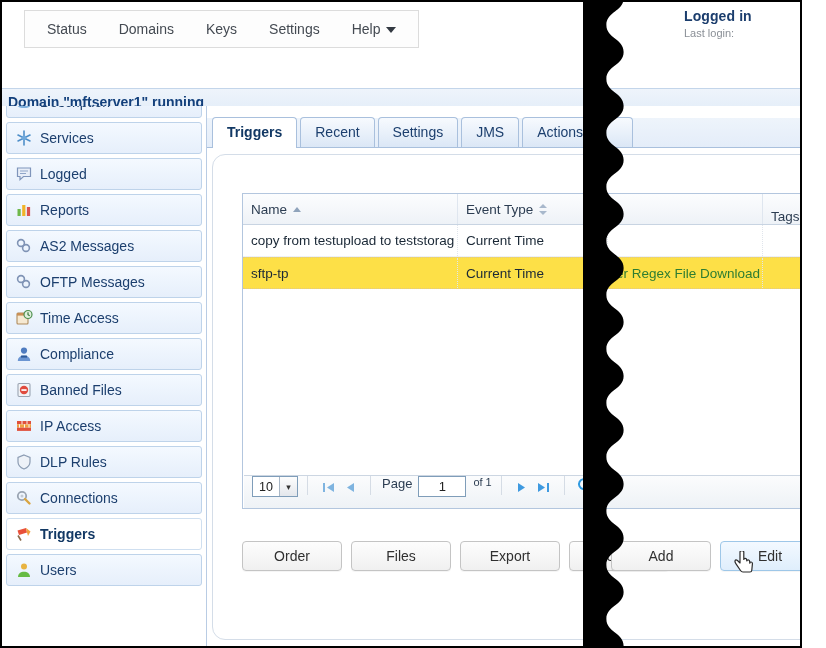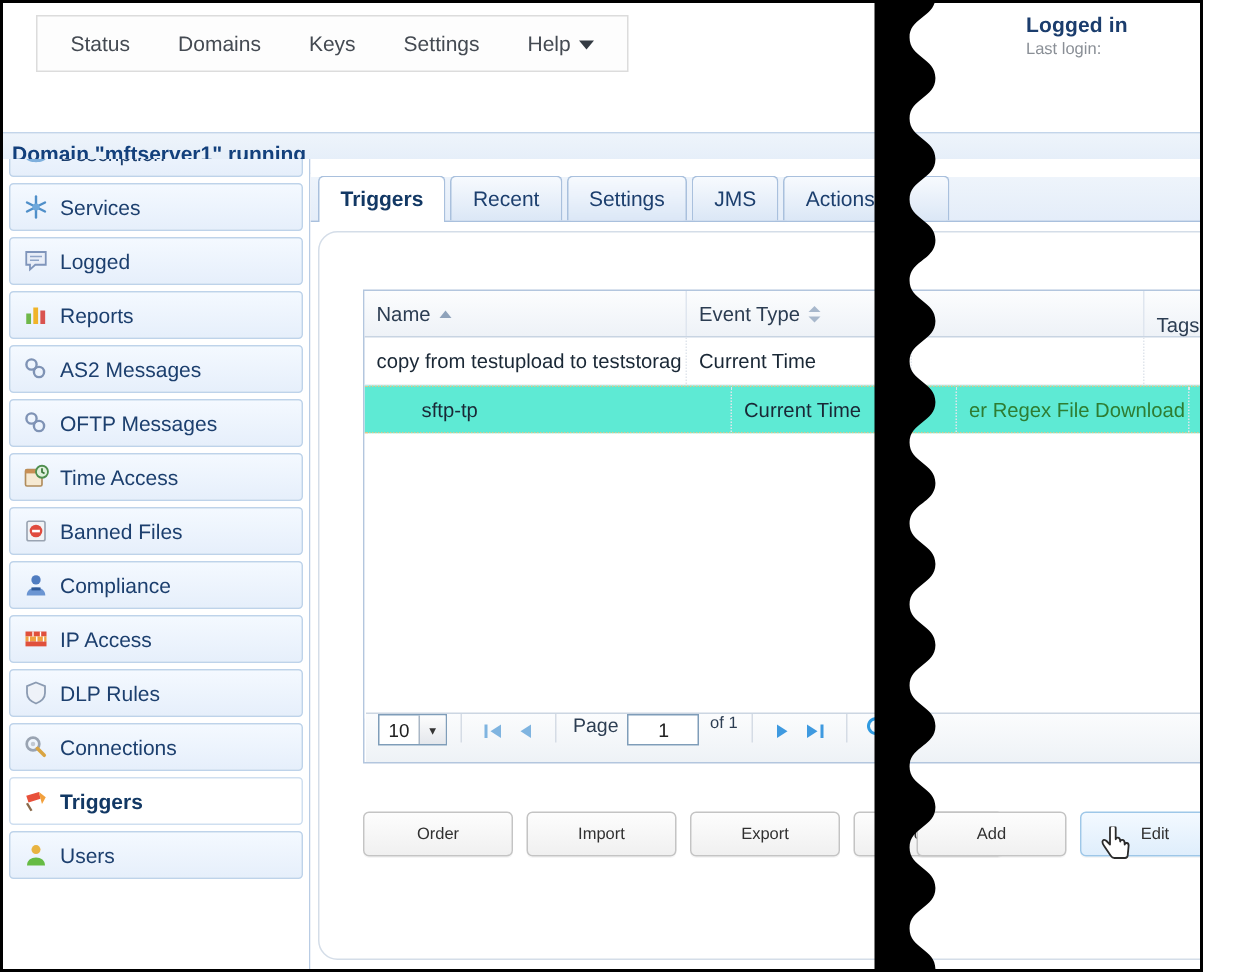--- a/index.html
+++ b/index.html
@@ -248,21 +248,21 @@
   .sort-both::after { bottom: 0; border-top: 4px solid #a8b8cc; }
 
   .grow {
     display: flex;
     height: 32px;
     border-bottom: 1px dotted #e3cf96;
     box-sizing: border-box;
   }
   .grow.plain { border-bottom: 1px solid #eef1f5; }
   .grow.sel { background: #fae79d; border-top: 1px dotted #d9c municipal; }
-  .grow.sel { background: #5eead4; border-top: 1px dotted #ddc78c; border-bottom: 1px dotted #ddc78c; padding-left: 30px; }
+  .grow.sel { background: #fde047; border-top: 1px dotted #ddc78c; border-bottom: 1px dotted #ddc78c; }
   .gcell {
     display: flex;
     align-items: center;
     font-size: 13.5px;
     color: #1a2836;
     padding-left: 8px;
     box-sizing: border-box;
     border-right: 1px dotted #e0e5ec;
     white-space: nowrap;
     overflow: hidden;
@@ -357,21 +357,21 @@
   #btnrow-left { left: 29px; }
   #btnrow-right { left: 398px; }
   .btn {
     height: 28px;
     min-width: 70px;
     padding: 0 14px;
     margin-right: 9px;
     border: 1px solid #c4c4c4;
     border-radius: 4px;
     background: linear-gradient(to bottom, #fdfdfd 0%, #f0f0f0 100%);
-    font-size: 11px;
+    font-size: 14px;
     color: #303030;
     display: flex;
     align-items: center;
     justify-content: center;
     white-space: nowrap;
     cursor: pointer;
     box-shadow: 0 1px 0 rgba(0,0,0,0.04);
   }
   .btn.hover {
     background: linear-gradient(to bottom, #f3f9ff 0%, #dfeefc 100%);
@@ -476,33 +476,33 @@
         <span class="side-ico"><svg viewBox="0 0 18 18">
             <rect x="2" y="4" width="11" height="11" rx="1" fill="#f6e9d2" stroke="#b08c5c" stroke-width="1.1"></rect>
             <rect x="2" y="4" width="11" height="2.6" fill="#c98f55"></rect>
             <circle cx="13" cy="5.5" r="4" fill="#dff0dd" stroke="#4f8f4f" stroke-width="1.2"></circle>
             <path d="M13 3.2v2.5l1.7 1" stroke="#3d7a3d" stroke-width="1.2" fill="none"></path>
           </svg></span>
         <span class="side-label">Time Access</span>
       </div>
       <div class="side-item">
         <span class="side-ico"><svg viewBox="0 0 18 18">
+            <circle cx="9" cy="5.6" r="3.1" fill="#4f7cc0"></circle>
+            <path d="M2.8 16c0-3.5 2.8-5.4 6.2-5.4s6.2 1.9 6.2 5.4z" fill="#6b95d2"></path>
+            <rect x="6" y="10.6" width="6" height="2" fill="#2f5a99"></rect>
+          </svg></span>
+        <span class="side-label">Compliance</span>
+      </div>
+      <div class="side-item">
+        <span class="side-ico"><svg viewBox="0 0 18 18">
             <rect x="3" y="2.5" width="12" height="13" rx="1.2" fill="#f1f3f6" stroke="#9aa4b2" stroke-width="1.1"></rect>
             <circle cx="9" cy="9" r="4.2" fill="#e04b3e"></circle>
             <rect x="6.4" y="8.2" width="5.2" height="1.7" fill="#ffffff"></rect>
           </svg></span>
         <span class="side-label">Banned Files</span>
-      </div>
-      <div class="side-item">
-        <span class="side-ico"><svg viewBox="0 0 18 18">
-            <circle cx="9" cy="5.6" r="3.1" fill="#4f7cc0"></circle>
-            <path d="M2.8 16c0-3.5 2.8-5.4 6.2-5.4s6.2 1.9 6.2 5.4z" fill="#6b95d2"></path>
-            <rect x="6" y="10.6" width="6" height="2" fill="#2f5a99"></rect>
-          </svg></span>
-        <span class="side-label">Compliance</span>
       </div>
       <div class="side-item">
         <span class="side-ico"><svg viewBox="0 0 18 18">
             <rect x="2" y="4" width="14" height="3.3" fill="#e0503c"></rect>
             <rect x="2" y="7.3" width="14" height="3.3" fill="#f0a040"></rect>
             <rect x="2" y="10.6" width="14" height="3.3" fill="#e0503c"></rect>
             <g stroke="#ffffff" stroke-width="0.9">
               <line x1="7" y1="4" x2="7" y2="7.3"></line>
               <line x1="12" y1="4" x2="12" y2="7.3"></line>
               <line x1="4.5" y1="7.3" x2="4.5" y2="10.6"></line>
@@ -628,21 +628,21 @@
             <svg width="16" height="16" viewBox="0 0 16 16">
               <path d="M13 8a5 5 0 1 1-1.6-3.6" fill="none" stroke="#2f9ae0" stroke-width="2"></path>
               <polygon points="13,1 13,6 8,6" fill="#2f9ae0"></polygon>
             </svg>
           </div>
         </div>
       </div>
 
       <div class="btnrow" id="btnrow-left">
         <div class="btn">Order</div>
-        <div class="btn">Import</div>
+        <div class="btn">Files</div>
         <div class="btn">Export</div>
         <div class="btn">Promote</div>
       </div>
 
       <div class="btnrow" id="btnrow-right">
         <div class="btn">Add</div>
         <div class="btn hover">Edit</div>
 
       </div>
 

